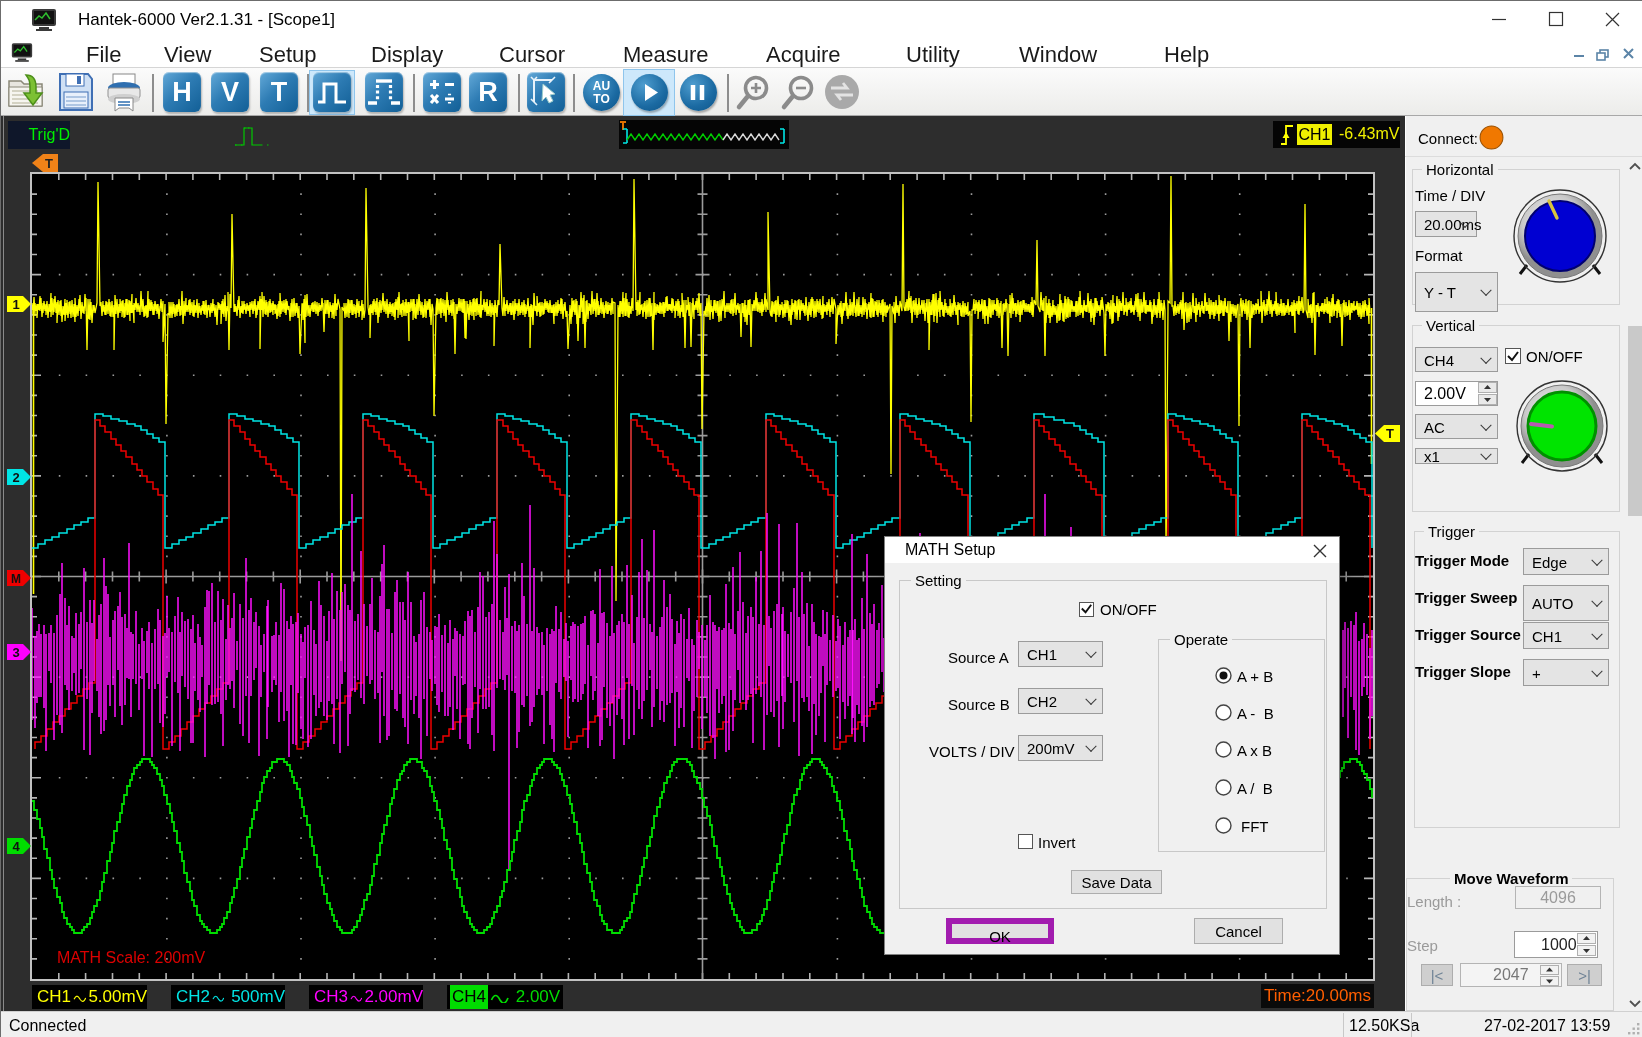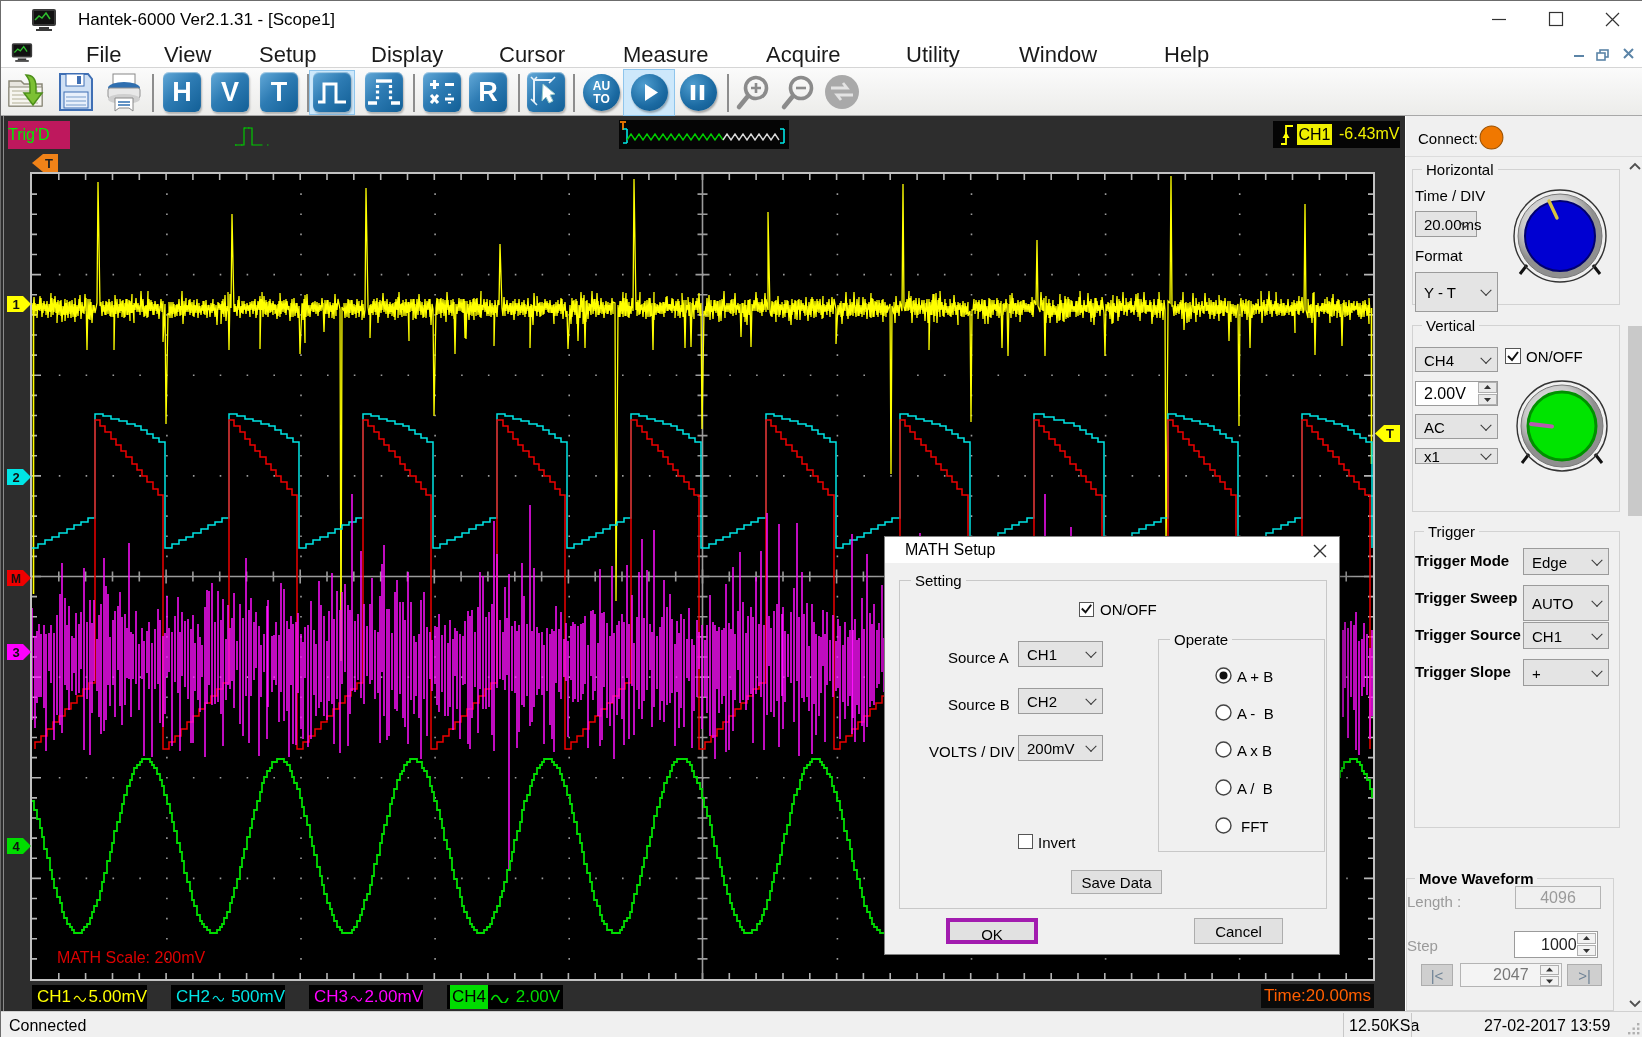--- a/index.html
+++ b/index.html
@@ -150,21 +150,21 @@
  <circle cx="21" cy="15" r="10.5" fill="none" stroke="#8b8b8b" stroke-width="3.6"></circle>
  <path d="M13 23L4 34" stroke="#8b8b8b" stroke-width="4.5" stroke-linecap="round"></path>
  <path d="M16 15h10" stroke="#8b8b8b" stroke-width="2.6"></path>
 </svg>
 <svg class="abs" style="left:822px;top:72px" width="38" height="38" viewBox="0 0 38 38">
  <circle cx="19" cy="19" r="17" fill="#a9a9a9"></circle>
  <path d="M8 15h16l-4-5M30 22H14l4 5" stroke="#e3e3e3" stroke-width="2.8" fill="none"></path>
 </svg>
 
 <div class="abs dark" style="left:0;top:115px;width:1404px;height:34px"></div>
-<div class="abs" style="left:7px;top:120px;width:62px;height:28px;background:#be185d;color:#00ee00;font-size:16px;line-height:28px;text-align:left">Trig'D</div>
+<div class="abs" style="left:7px;top:120px;width:62px;height:28px;background:#0f172a;color:#00ee00;font-size:16px;line-height:28px;text-align:right">Trig'D</div>
 <svg class="abs" style="left:233px;top:122px" width="40" height="26" viewBox="0 0 40 26">
  <path d="M1 22h9V5h8v17h9" stroke="#00c800" stroke-width="1.2" fill="none"></path>
  <path d="M1 22h3m3 0h3M10 5h2m2 0h2M27 22h3m3 0h3" stroke="#00c800" stroke-width="1" stroke-dasharray="1.5 1.5" fill="none"></path>
 </svg>
 <div class="abs" style="left:618px;top:119px;width:170px;height:29px;background:#050505"></div>
 <svg class="abs" style="left:618px;top:115px" width="170" height="33" viewBox="0 0 170 33">
  <path d="M4 6v8M1 6h6" stroke="#e07000" stroke-width="2"></path>
  <path d="M8 13v14M4 13h4M4 27h4" stroke="#00e5e5" stroke-width="1.6" fill="none"></path>
  <path d="M165 13v14M161 13h4M161 27h4" stroke="#00e5e5" stroke-width="1.6" fill="none"></path>
  <polyline points="8,24 12,18 16,24 20,18 24,24 28,18 32,24 36,18 40,24 44,18 48,24 52,18 56,24 60,18 64,24 68,18 72,24 76,18 80,24 84,18 88,24 92,18 96,24 100,18 104,24" stroke="#00cc00" stroke-width="1.4" fill="none"></polyline>
@@ -354,21 +354,21 @@
       <span class="cv">CH1</span>
       <span class="chev"></span>
     </div>
 <div class="lbl" style="left:1414px;top:662px;font-weight:bold">Trigger Slope</div>
 <div class="combo" style="left:1522px;top:658px;width:86px;height:27px">
       <span class="cv">+</span>
       <span class="chev"></span>
     </div>
 
 <div class="gbox" style="left:1405px;top:877px;width:208px;height:133px"></div>
-<div class="glab" style="left:1414px;top:869px;font-weight:bold">Move Waveform</div>
+<div class="glab" style="left:1449px;top:869px;font-weight:bold">Move Waveform</div>
 <div class="lbl" style="left:1406px;top:892px;color:#9a9a9a">Length :</div>
 <div class="abs" style="left:1514px;top:885px;width:86px;height:23px;background:#f0f0f0;border:1px solid #b4b4b4;color:#9a9a9a;font-size:16px;text-align:center;line-height:21px">4096</div>
 <div class="lbl" style="left:1406px;top:936px;color:#9a9a9a">Step</div>
 <div class="abs" style="left:1513px;top:930px;width:84px;height:27px;background:#fff;border:1px solid #9b9b9b;color:#222;font-size:16px;line-height:25px">
       <span style="position:absolute;left:26px">1000</span>
     </div>
 <div class="abs" style="left:1576px;top:932px;width:19px;height:11px;background:#f2f2f2;border:1px solid #b0b0b0"></div>
 <div class="abs" style="left:1576px;top:944px;width:19px;height:11px;background:#f2f2f2;border:1px solid #b0b0b0"></div>
 <svg class="abs" style="left:1576px;top:932px" width="19" height="23" viewBox="0 0 19 23">
       <path d="M6 7l3.5-4 3.5 4zM6 16l3.5 4 3.5-4z" fill="#333"></path>
@@ -448,16 +448,16 @@
         <circle cx="8.5" cy="8.5" r="7.5" fill="#fff" stroke="#444" stroke-width="1.4"></circle>
       </svg>
  <div class="lbl" style="left:352px;top:243px">A /&nbsp; B</div>
  <svg class="abs" style="left:330px;top:280px" width="17" height="17" viewBox="0 0 17 17">
         <circle cx="8.5" cy="8.5" r="7.5" fill="#fff" stroke="#444" stroke-width="1.4"></circle>
       </svg>
  <div class="lbl" style="left:356px;top:281px">FFT</div>
  <div class="cbx" style="left:133px;top:297px;width:15px;height:15px"></div>
  <div class="lbl" style="left:153px;top:297px">Invert</div>
  <div class="btn" style="left:186px;top:333px;width:91px;height:24px;line-height:23px">Save Data</div>
- <div class="btn" style="left:61px;top:381px;width:92px;height:26px;line-height:25px;border:4px solid #a21caf">OK</div>
+ <div class="btn" style="left:61px;top:381px;width:108px;height:26px;line-height:25px;border:6px solid #a21caf">OK</div>
  <div class="btn" style="left:309px;top:381px;width:89px;height:26px;line-height:25px">Cancel</div>
 </div>
 
 </div>
 </body></html>

